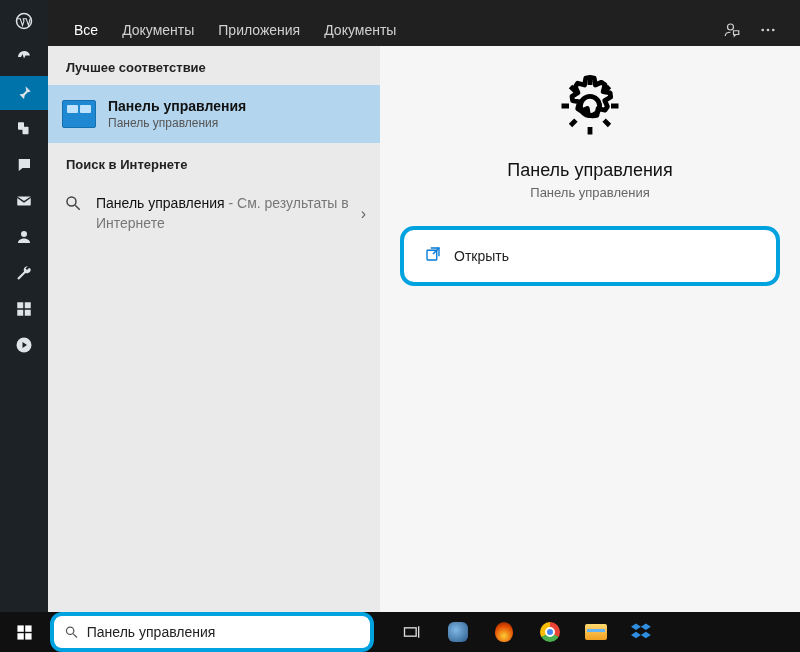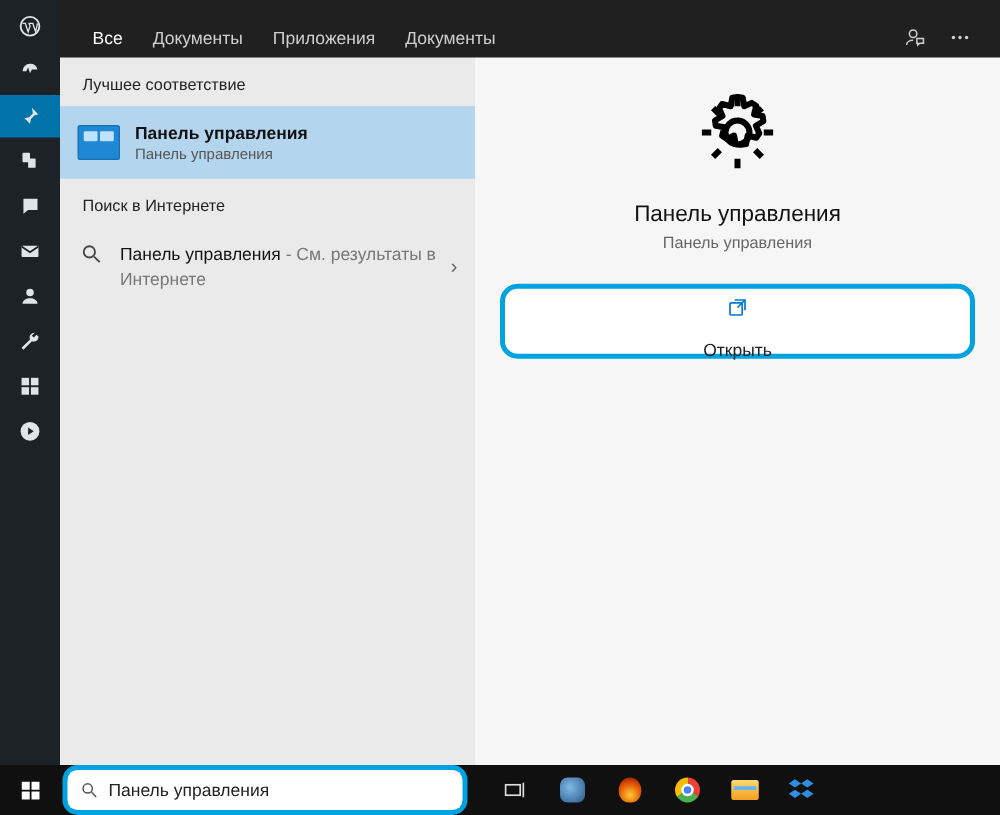--- a/index.html
+++ b/index.html
@@ -35,21 +35,21 @@
   .tabs-icon {
     width: 36px; height: 46px; display: flex; align-items: center; justify-content: center;
     color: #d0d0d0; cursor: pointer;
   }
 
   .results-col {
     position: absolute; left: 48px; top: 46px; width: 332px; height: 566px;
     background: #eaeaea;
   }
   .section-title {
-    font-size: 13px; font-weight: 400; color: #222;
+    font-size: 13px; font-weight: 700; color: #222;
     padding: 14px 18px 10px;
   }
   .best-match {
     background: #b3d5ee; height: 58px; display: flex; align-items: center;
     padding: 0 14px; cursor: pointer; gap: 12px;
   }
   .bm-icon {
     width: 34px; height: 28px; background: #1e88d2; border: 1px solid #1570b0;
     border-radius: 2px; position: relative; flex-shrink: 0;
   }
@@ -83,21 +83,21 @@
   .detail-title { font-size: 18px; color: #111; margin-top: 14px; }
   .detail-sub   { font-size: 13px; color: #666; margin-top: 4px; }
 
   .open-btn-wrap {
     margin-top: 26px; width: 380px; padding: 6px;
     border: 4px solid #00a3e0; border-radius: 14px;
     background: #fff;
   }
   .open-btn {
     height: 40px; display: flex; align-items: center; gap: 12px;
-    padding: 0 14px; cursor: pointer; flex-direction: column;
+    padding: 0 14px; cursor: pointer;
   }
   .open-ico { color: #0078d4; }
   .open-label { font-size: 14px; color: #222; }
 
   .taskbar {
     position: absolute; left: 0; bottom: 0; width: 800px; height: 40px;
     background: #101010; display: flex; align-items: center;
   }
   .start-btn {
     width: 48px; height: 40px; display: flex; align-items: center; justify-content: center;

